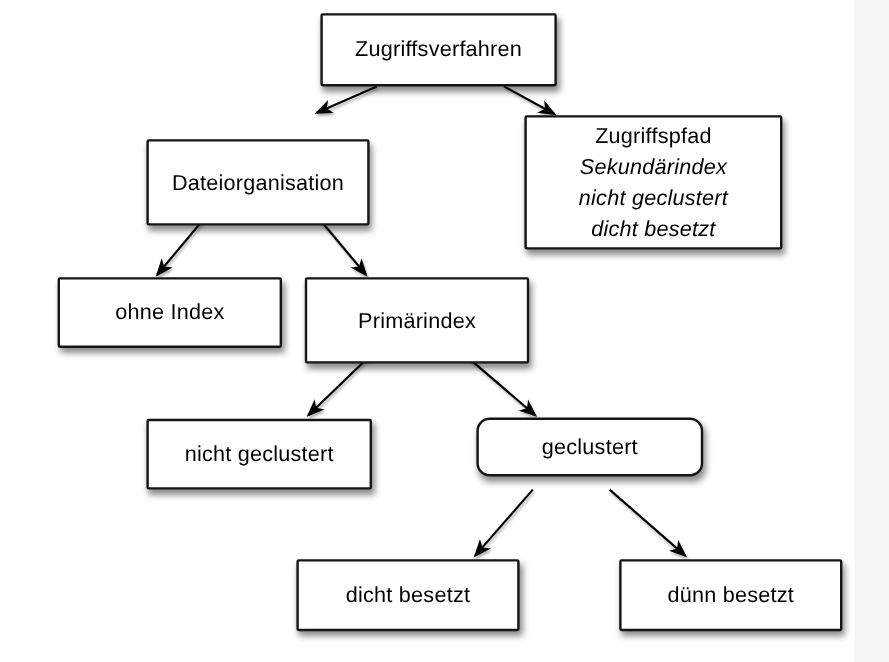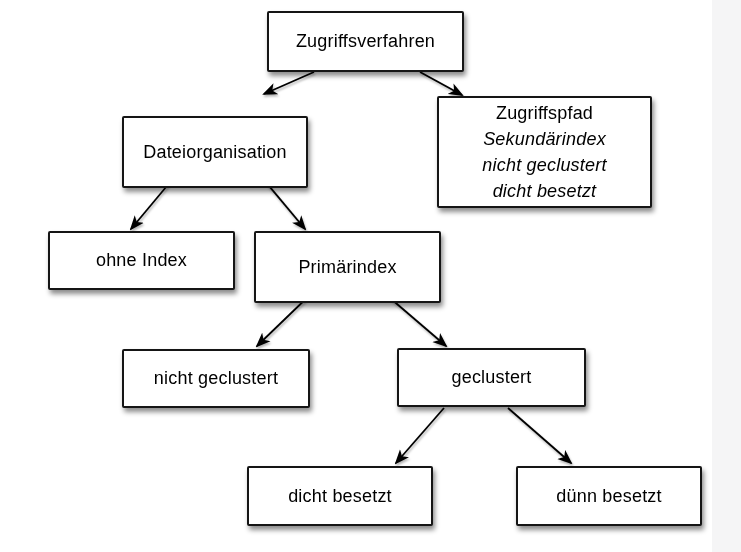--- a/index.html
+++ b/index.html
@@ -71,21 +71,21 @@
 </div>
 
 <div class="node" style="left:254px;top:231px;width:187px;height:72px;">
   <span>Primärindex</span>
 </div>
 
 <div class="node" style="left:122px;top:349px;width:188px;height:59px;">
   <span>nicht geclustert</span>
 </div>
 
-<div class="node" style="left:397px;top:348px;width:189px;height:59px;">
+<div class="node" style="left:397px;top:348px;width:189px;height:49px;border-radius:11px;">
   <span>geclustert</span>
 </div>
 
 <div class="node" style="left:247px;top:466px;width:186px;height:60px;">
   <span>dicht besetzt</span>
 </div>
 
 <div class="node" style="left:516px;top:466px;width:186px;height:60px;">
   <span>dünn besetzt</span>
 </div>

